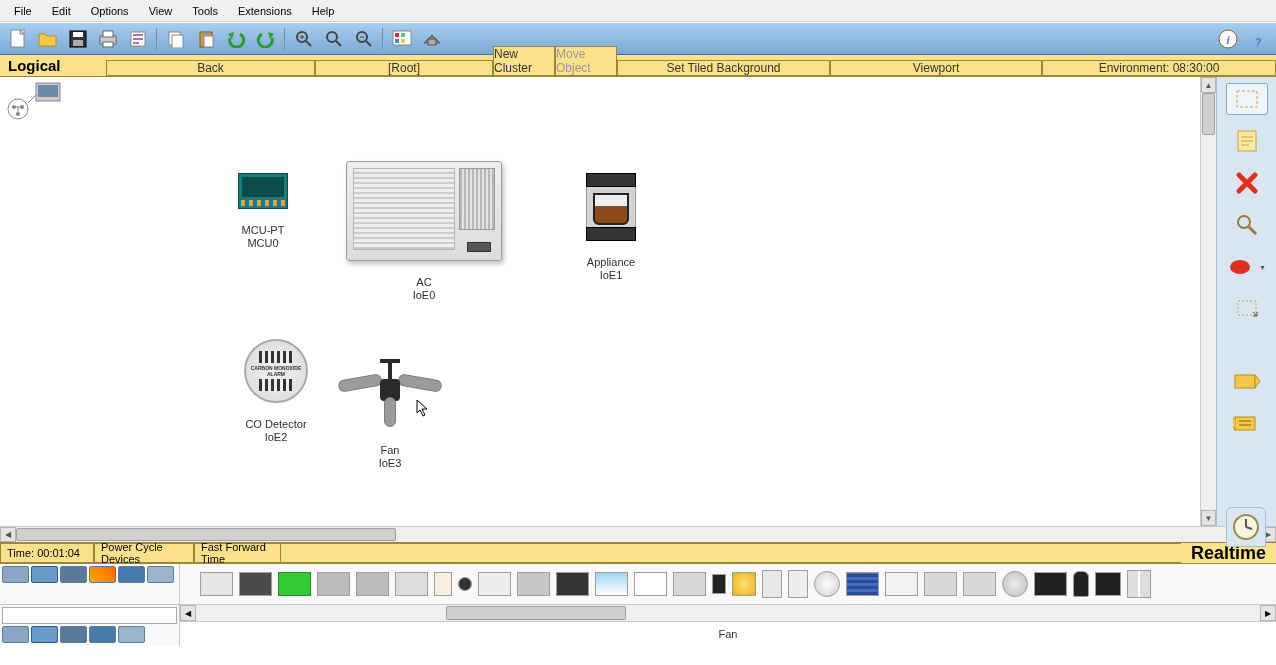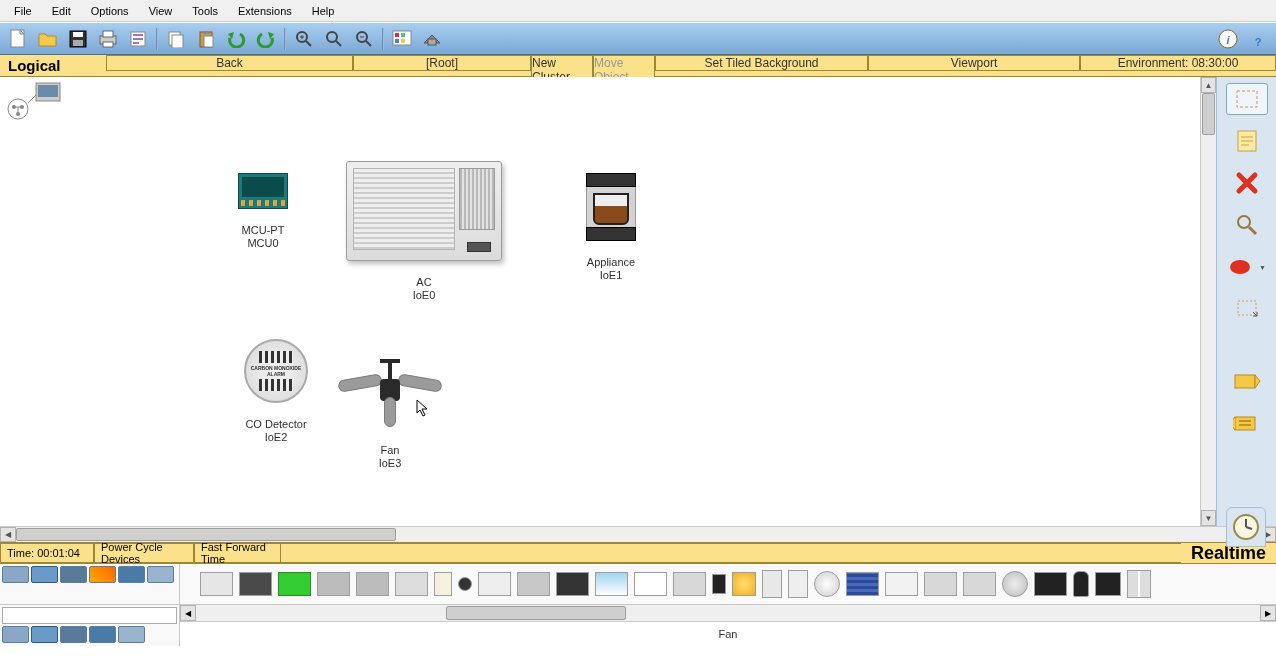--- a/index.html
+++ b/index.html
@@ -6,21 +6,21 @@
 body{width:1276px;height:665px;overflow:hidden;background:#fff;position:relative}
 
 .menu-bar{height:22px;background:#f0f0f0;display:flex;align-items:center;padding:0 4px;border-bottom:1px solid #d0d0d0}
 .menu-bar span{padding:3px 10px;cursor:default}
 
 .main-toolbar{height:33px;background:linear-gradient(#a9cef0,#7aa8d4);display:flex;align-items:center;padding:0 4px;gap:2px;border-top:1px solid #fff;border-bottom:1px solid #4d6f91}
 .tb-btn{width:28px;height:26px;display:flex;align-items:center;justify-content:center;cursor:default;border-radius:2px}
 .tb-sep{width:2px;height:22px;background:linear-gradient(90deg,#5a7a9a,#b8d0e6);margin:0 2px}
 .tb-spacer{flex:1}
 
-.sec-toolbar{height:22px;background:#fbe28a;display:flex;align-items:flex-start;border-bottom:1px solid #9b8836}
+.sec-toolbar{height:22px;background:#fbe28a;display:flex;align-items:flex-end;border-bottom:1px solid #9b8836}
 .sec-cell{border:1px solid #9b8836;display:flex;align-items:center;justify-content:center;background:#fbe28a;cursor:default;font-size:12px;color:#333}
 .sec-label{background:transparent;border:none;font-weight:bold;font-size:15px;padding:0 8px;align-self:center;color:#000}
 
 .canvas-wrap{position:relative;height:449px;display:flex}
 .canvas{flex:1;position:relative;background:#fff;overflow:hidden}
 .vscroll{width:16px;background:#efefef;border-left:1px solid #c9c9c9;position:relative}
 .vscroll .arrow{height:16px;background:#e4e4e4;border:1px solid #b3b3b3;display:flex;align-items:center;justify-content:center;font-size:8px;color:#555}
 .vscroll .thumb{position:absolute;top:16px;left:1px;right:1px;height:42px;background:#cfcfcf;border:1px solid #9e9e9e;border-radius:2px}
 
 .side-tools{width:60px;background:#d9e5f1;border-left:1px solid #a7bdd3;display:flex;flex-direction:column;align-items:center;padding-top:6px;gap:10px}
@@ -209,21 +209,21 @@
     </div>
   <div class="tb-btn">
       <svg width="16" height="22">
         <text x="8" y="18" text-anchor="middle" font-size="22" font-weight="bold" fill="#3a7ac0">?</text>
       </svg>
     </div>
 </div>
 
 <div class="sec-toolbar">
   <div class="sec-label" style="width:106px">Logical</div>
-  <div class="sec-cell btn" style="width:247px">Back</div>
+  <div class="sec-cell btn" style="width:209px">Back</div>
   <div class="sec-cell" style="width:178px">[Root]</div>
   <div class="sec-cell btn" style="width:62px">New Cluster</div>
   <div class="sec-cell btn" style="width:62px;color:#999">Move Object</div>
   <div class="sec-cell btn" style="width:213px">Set Tiled Background</div>
   <div class="sec-cell btn" style="width:212px">Viewport</div>
   <div class="sec-cell" style="flex:1">Environment: 08:30:00</div>
 </div>
 
 <div class="canvas-wrap">
   <div class="canvas">

